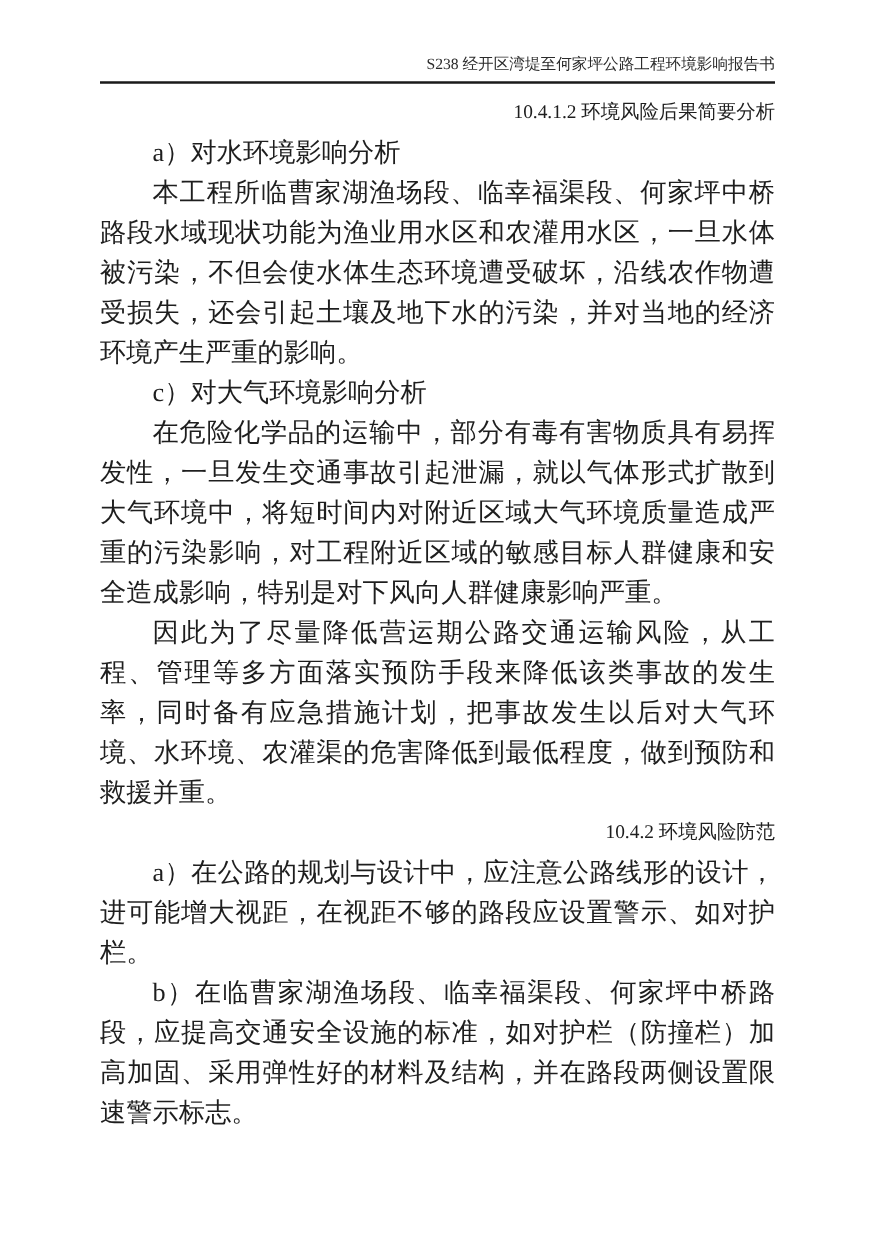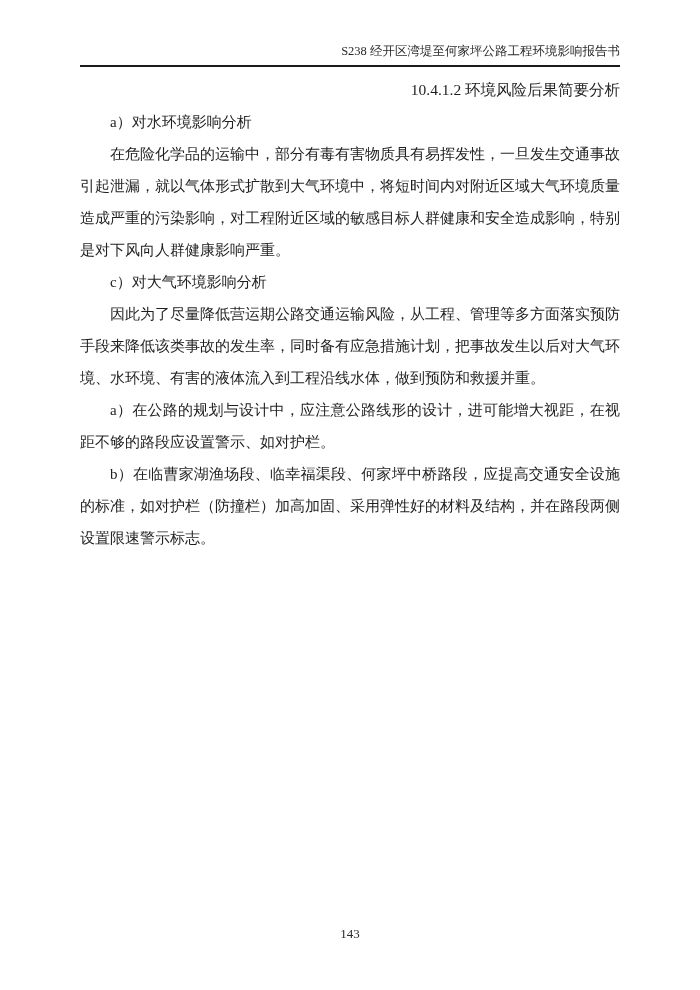--- a/index.html
+++ b/index.html
@@ -29,21 +29,21 @@
     padding-bottom: 5px;
   }
   .content {
     position: absolute;
     top: 74px;
     left: 80px;
     width: 540px;
   }
   .block {
     margin: 0;
-    font-size: 15px;
+    font-size: 21px;
     line-height: 32px;
     text-align: justify;
     color: #1e1e1e;
   }
   .heading {
     font-size: 15.5px;
     text-align: right;
   }
   .sub {
     text-indent: 2em;
@@ -67,25 +67,24 @@
 
 <div class="page">
 
   <div class="header">
     <span>S238 经开区湾堤至何家坪公路工程环境影响报告书</span>
   </div>
 
   <div class="content">
     <p class="block heading">10.4.1.2 环境风险后果简要分析</p>
     <p class="block sub">a）对水环境影响分析</p>
+    <p class="block indent">本工程所临曹家湖渔场段、临幸福渠段、何家坪中桥路段水域现状功能为渔业用水区和农灌用水区，一旦水体被污染，不但会使水体生态环境遭受破坏，沿线农作物遭受损失，还会引起土壤及地下水的污染，并对当地的经济环境产生严重的影响。</p>
+    <p class="block sub">c）对大气环境影响分析</p>
     <p class="block indent">在危险化学品的运输中，部分有毒有害物质具有易挥发性，一旦发生交通事故引起泄漏，就以气体形式扩散到大气环境中，将短时间内对附近区域大气环境质量造成严重的污染影响，对工程附近区域的敏感目标人群健康和安全造成影响，特别是对下风向人群健康影响严重。</p>
-    <p class="block sub">c）对大气环境影响分析</p>
-    <p class="block indent">因此为了尽量降低营运期公路交通运输风险，从工程、管理等多方面落实预防手段来降低该类事故的发生率，同时备有应急措施计划，把事故发生以后对大气环境、水环境、有害的液体流入到工程沿线水体，做到预防和救援并重。</p>
+    <p class="block indent">因此为了尽量降低营运期公路交通运输风险，从工程、管理等多方面落实预防手段来降低该类事故的发生率，同时备有应急措施计划，把事故发生以后对大气环境、水环境、农灌渠的危害降低到最低程度，做到预防和救援并重。</p>
+    <p class="block heading">10.4.2 环境风险防范</p>
     <p class="block indent">a）在公路的规划与设计中，应注意公路线形的设计，进可能增大视距，在视距不够的路段应设置警示、如对护栏。</p>
     <p class="block indent">b）在临曹家湖渔场段、临幸福渠段、何家坪中桥路段，应提高交通安全设施的标准，如对护栏（防撞栏）加高加固、采用弹性好的材料及结构，并在路段两侧设置限速警示标志。</p>
 
   </div>
 
-  <div class="footer">
-    <span>143</span>
-  </div>
 
 </div>
 
 </body></html>

